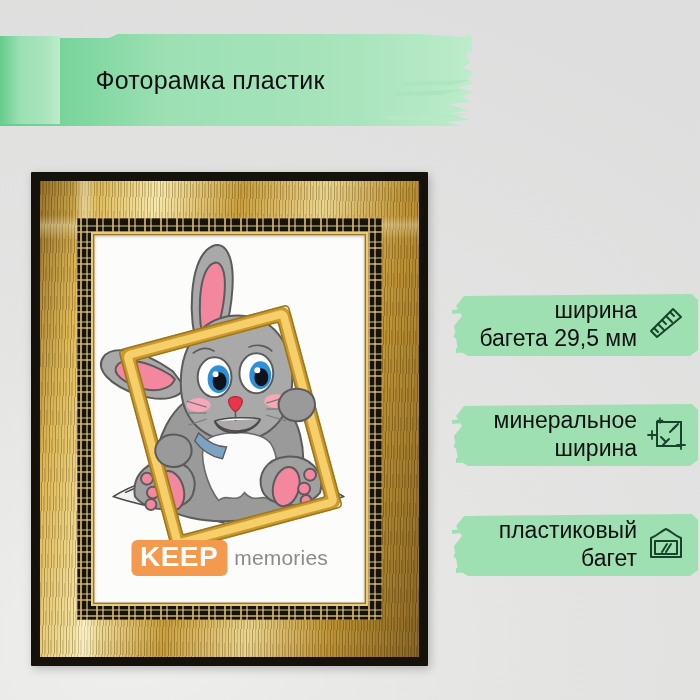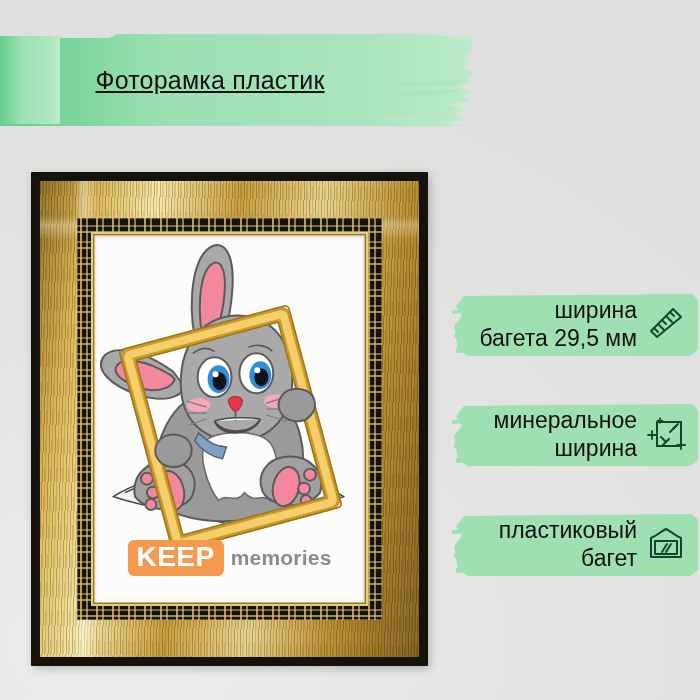--- a/index.html
+++ b/index.html
@@ -18,21 +18,21 @@
   
   .banner{
     position:absolute;left:0;top:32px;width:472px;height:96px;
   }
   .banner svg{display:block;width:100%;height:100%;}
   .banner-text{
     position:absolute;left:0;top:0;width:420px;height:96px;
     display:flex;flex-direction:column;align-items:center;justify-content:center;
     color:#101010;
   }
-  .banner-title{font-size:25px;font-weight:400;letter-spacing:.2px;line-height:1.2;text-decoration:underline;}
+  .banner-title{font-size:25px;font-weight:400;letter-spacing:.2px;line-height:1.2;}
   .banner-sub{font-size:22px;font-weight:400;letter-spacing:.6px;margin-top:4px;}
 
   
   .frame-wrap{
     position:absolute;left:31px;top:172px;width:397px;height:494px;
     filter:drop-shadow(2px 3px 5px rgba(0,0,0,.22));
   }
   .frame-outer{
     position:absolute;inset:0;
     background:#15120c;
@@ -108,21 +108,21 @@
   
   .logo{
     position:absolute;left:50%;transform:translateX(-50%);
     bottom:26px;display:flex;align-items:center;gap:7px;
   }
   .logo-keep{
     background:#f39a4e;color:#ffffff;border-radius:6px;
     font-size:28px;font-weight:700;letter-spacing:.5px;
     padding:1px 9px 3px 9px;line-height:1.15;
   }
-  .logo-mem{color:#8b8b8b;font-size:21px;font-weight:700;letter-spacing:.2px;}
+  .logo-mem{color:#8b8b8b;font-size:21px;font-weight:400;letter-spacing:.2px;}
 
   
   .badge{position:absolute;height:76px;}
   .badge svg.brush{position:absolute;left:0;top:0;width:100%;height:100%;}
   .badge-inner{
     position:absolute;inset:0;display:flex;align-items:center;
     justify-content:flex-end;gap:9px;padding:0 14px 0 18px;
     box-sizing:border-box;
   }
   .badge-text{

